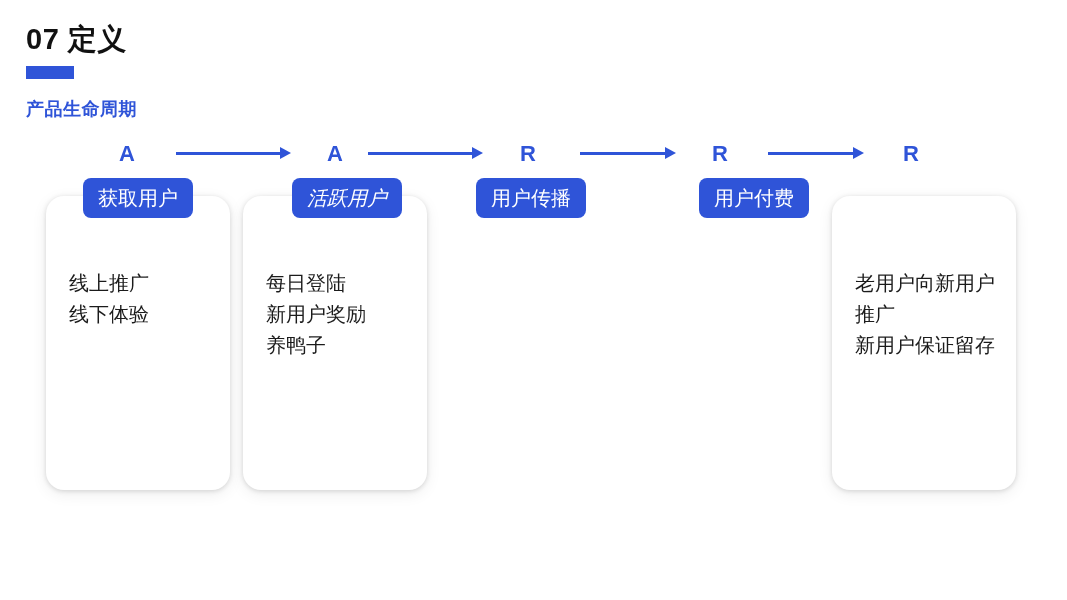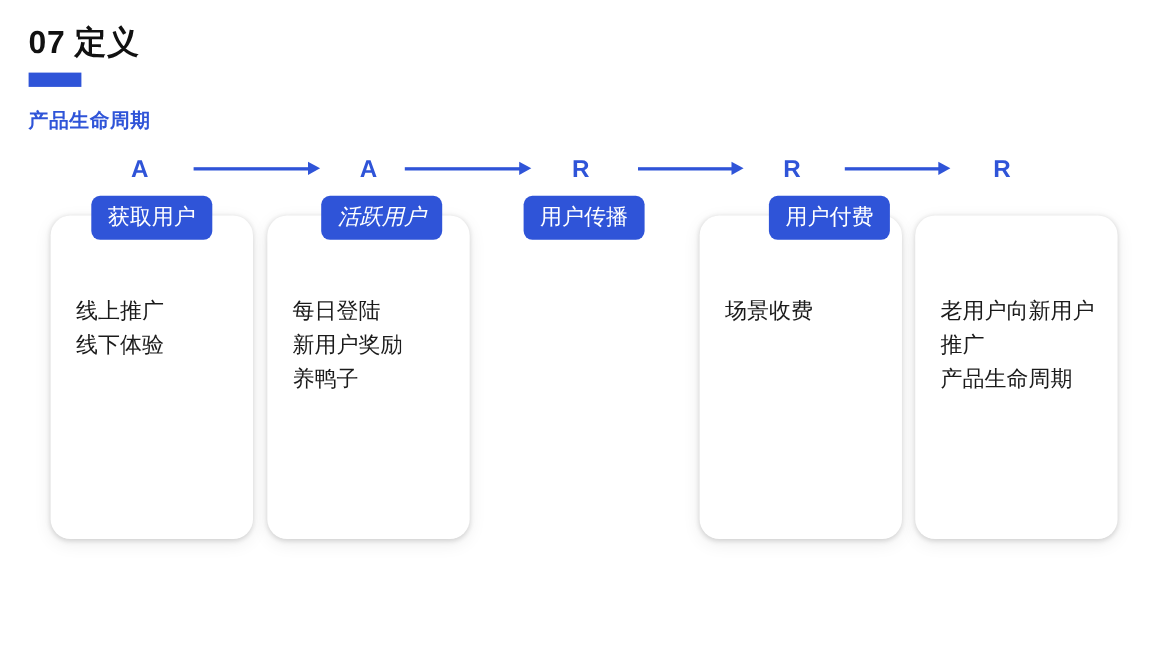--- a/index.html
+++ b/index.html
@@ -172,26 +172,23 @@
 
   <div class="card" style="left:243px;">
     <div class="card-body">每日登陆
 新用户奖励
 养鸭子</div>
   </div>
   <div class="card" style="left:46px;">
     <div class="card-body">线上推广
 线下体验</div>
   </div>
-  <div class="card" style="left:636px;">
-    <div class="card-body">场景收费</div>
-  </div>
   <div class="card" style="left:832px;">
     <div class="card-body">老用户向新用户推广
-产品生命周期</div>
+新用户保证留存</div>
   </div>
 
   <div class="badge" style="left:83px;text-align:center;">获取用户</div>
   <div class="badge" style="left:292px;font-style:italic;">活跃用户</div>
   <div class="badge" style="left:476px;">用户传播</div>
   <div class="badge" style="left:673px;margin-left:26px;">用户付费</div>
 
 </div>
 
 </body></html>

